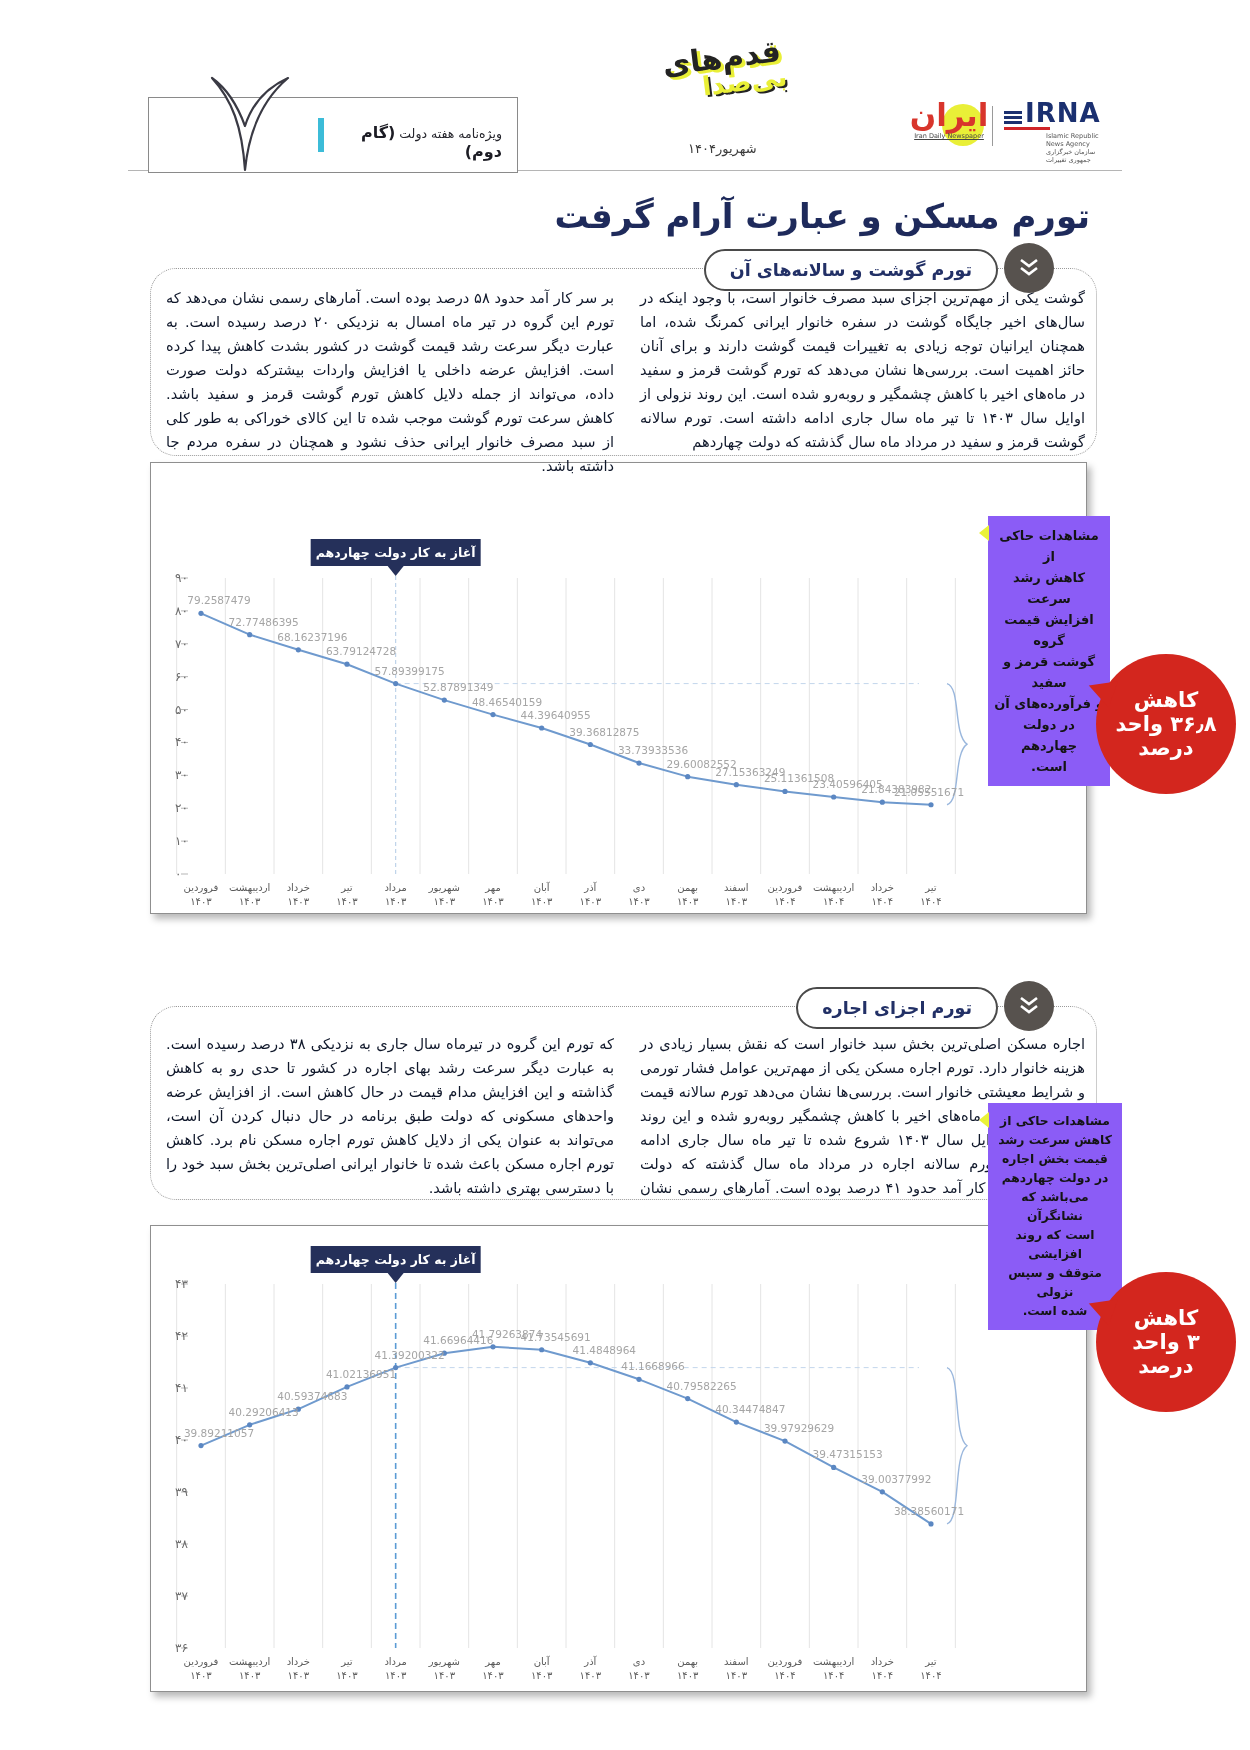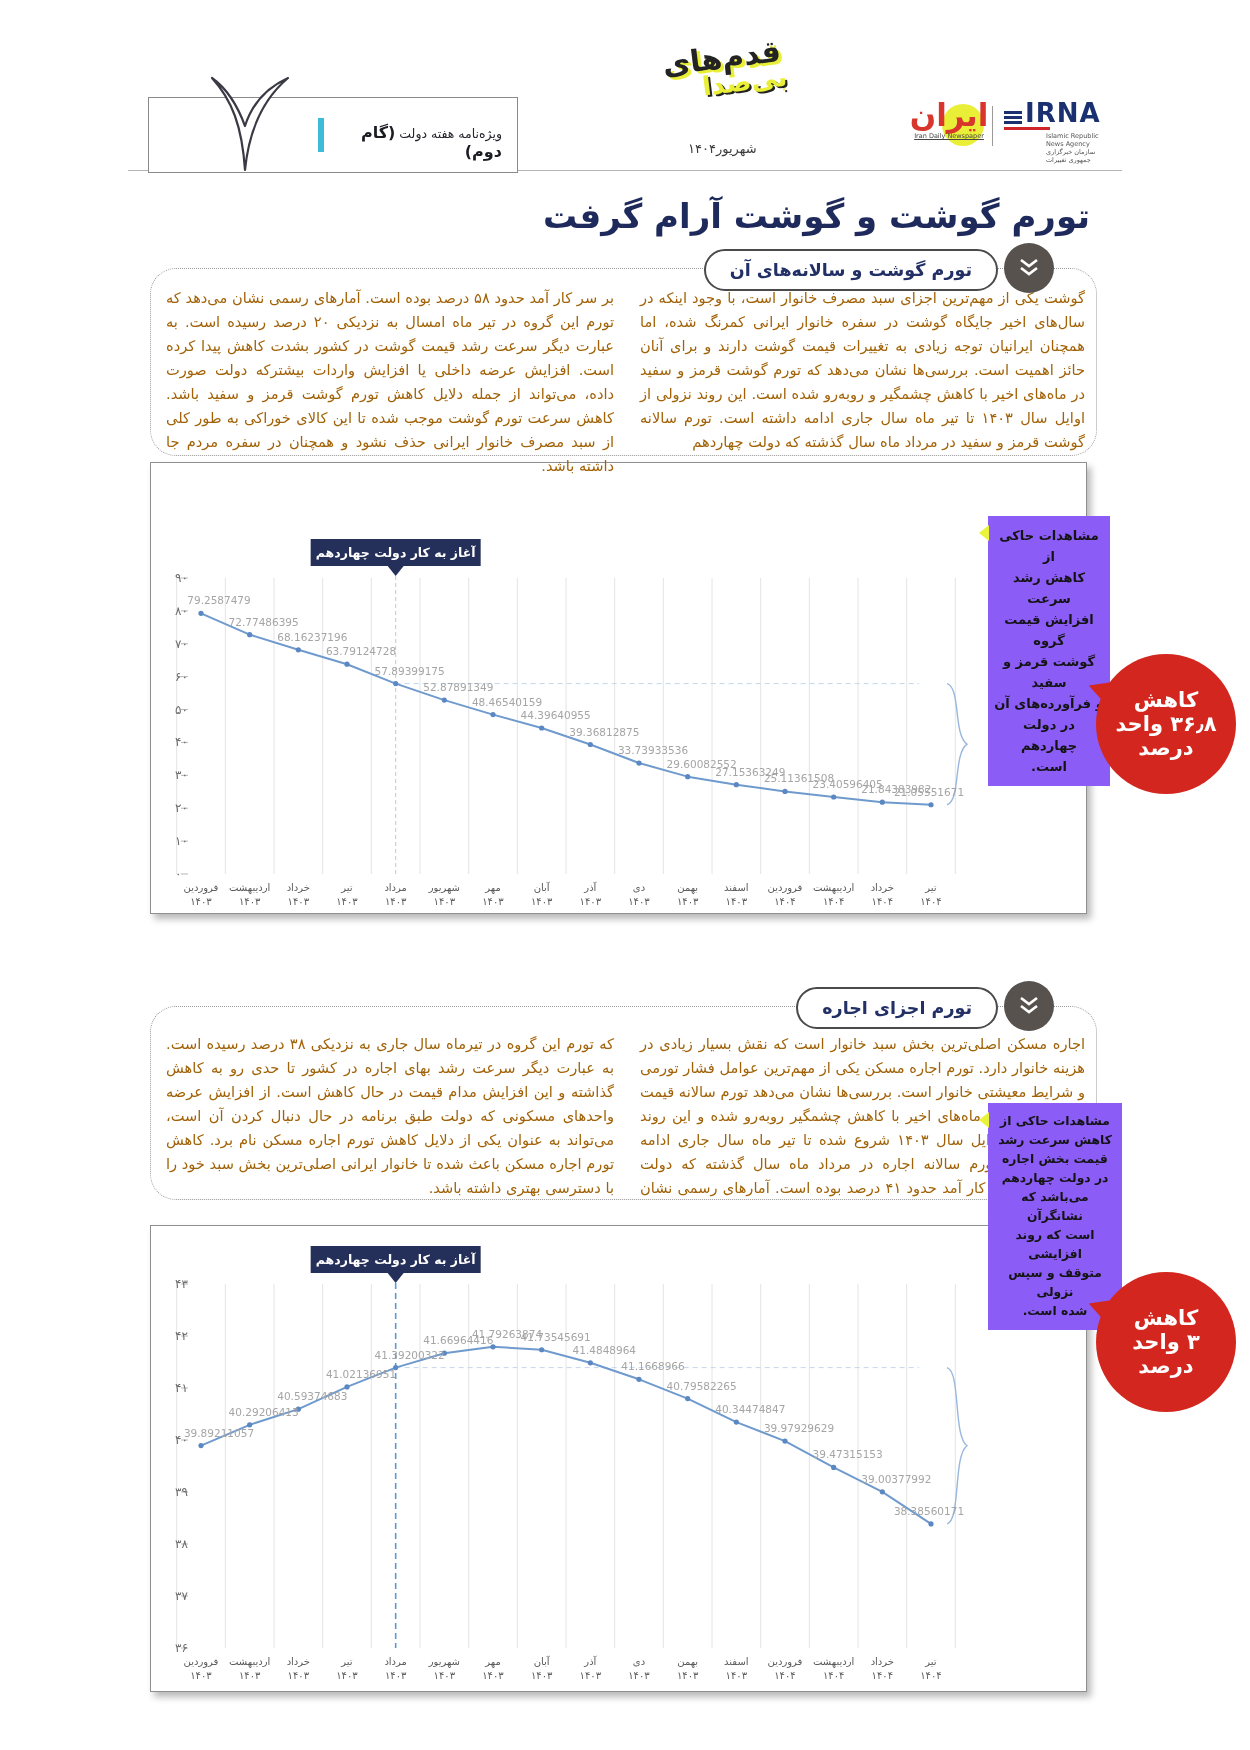--- a/index.html
+++ b/index.html
@@ -32,21 +32,21 @@
               font-size:34px;font-weight:900;color:#1e2a5b;}
   .dotted-box{position:absolute;left:150px;width:945px;border:1.6px dotted #9a9a9a;border-radius:26px;background:#fff;}
   #sec1-box{top:268px;height:186px;}
   #sec2-box{top:1006px;height:192px;}
   .section-pill{position:absolute;right:252px;height:38px;border:2px solid #4a4a4a;border-radius:22px;background:#fff;
                 display:inline-flex;align-items:center;padding:0 24px;font-size:17.5px;font-weight:800;color:#223066;z-index:3;}
   #pill1{top:249px;} #pill2{top:987px;}
   .chev-circle{position:absolute;width:50px;height:50px;border-radius:50%;background:#57524e;
                display:flex;align-items:center;justify-content:center;z-index:3;}
   #chev1{left:1004px;top:243px;} #chev2{left:1004px;top:981px;}
-  .article-col{position:absolute;font-size:14.6px;line-height:24px;text-align:justify;color:#a16207;z-index:2;}
+  .article-col{position:absolute;font-size:14.6px;line-height:24px;text-align:justify;color:#0f172a;z-index:2;}
   
   .chart-box{position:absolute;left:150px;width:935px;background:#fff;border:1px solid #8f8f8f;
              box-shadow:4px 5px 7px rgba(0,0,0,0.28);}
   #chart1-box{top:462px;height:450px;} #chart2-box{top:1225px;height:465px;}
   
   .note{position:absolute;background:#8b5cf6;padding:9px 5px;font-weight:700;text-align:center;color:#141414;
         z-index:4;white-space:pre-line;}
   .note:before{content:"";position:absolute;left:-9px;top:9px;border-top:8px solid transparent;
                border-bottom:8px solid transparent;border-right:10px solid #eaf239;}
   #note1{left:988px;top:516px;width:112px;font-size:13px;line-height:21px;}
@@ -88,21 +88,21 @@
     <div class="irna-cap">Islamic Republic News Agency</div>
     <div class="irna-cap">سازمان خبرگزاری جمهوری تغییرات</div>
   </div>
   <div class="hdr-divider"></div>
   <div class="yellow-dot"></div>
   <div class="iran-block">
     <div class="iran-name">ایران</div>
     <div class="iran-cap">Iran Daily Newspaper</div>
   </div>
 
-  <div class="page-title">تورم گوشت و گوشت آرام گرفت</div>
+  <div class="page-title">تورم مسکن و عبارت آرام گرفت</div>
 
   <div class="dotted-box" id="sec1-box"></div>
   <div class="section-pill" id="pill1">تورم گوشت و سالانه‌های آن</div>
   <div class="chev-circle" id="chev1">
     <svg width="24" height="22" viewBox="0 0 24 22">
         <polyline points="4,3 12,9 20,3" fill="none" stroke="#fff" stroke-width="2.6"></polyline>
         <polyline points="4,11 12,17 20,11" fill="none" stroke="#fff" stroke-width="2.6"></polyline>
       </svg>
   </div>
   <div class="article-col" style="left:640px;top:286px;width:445px;">گوشت یکی از مهم‌ترین اجزای سبد مصرف خانوار است، با وجود اینکه در سال‌های اخیر جایگاه گوشت در سفره خانوار ایرانی کمرنگ شده، اما همچنان ایرانیان توجه زیادی به تغییرات قیمت گوشت دارند و برای آنان حائز اهمیت است. بررسی‌ها نشان می‌دهد که تورم گوشت قرمز و سفید در ماه‌های اخیر با کاهش چشمگیر و روبه‌رو شده است. این روند نزولی از اوایل سال ۱۴۰۳ تا تیر ماه سال جاری ادامه داشته است. تورم سالانه گوشت قرمز و سفید در مرداد ماه سال گذشته که دولت چهاردهم</div>

